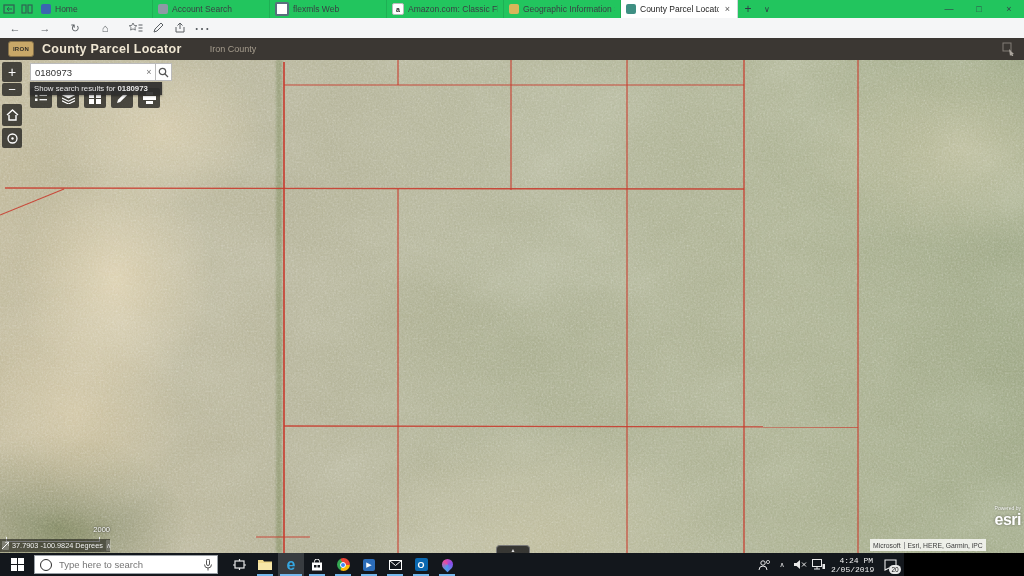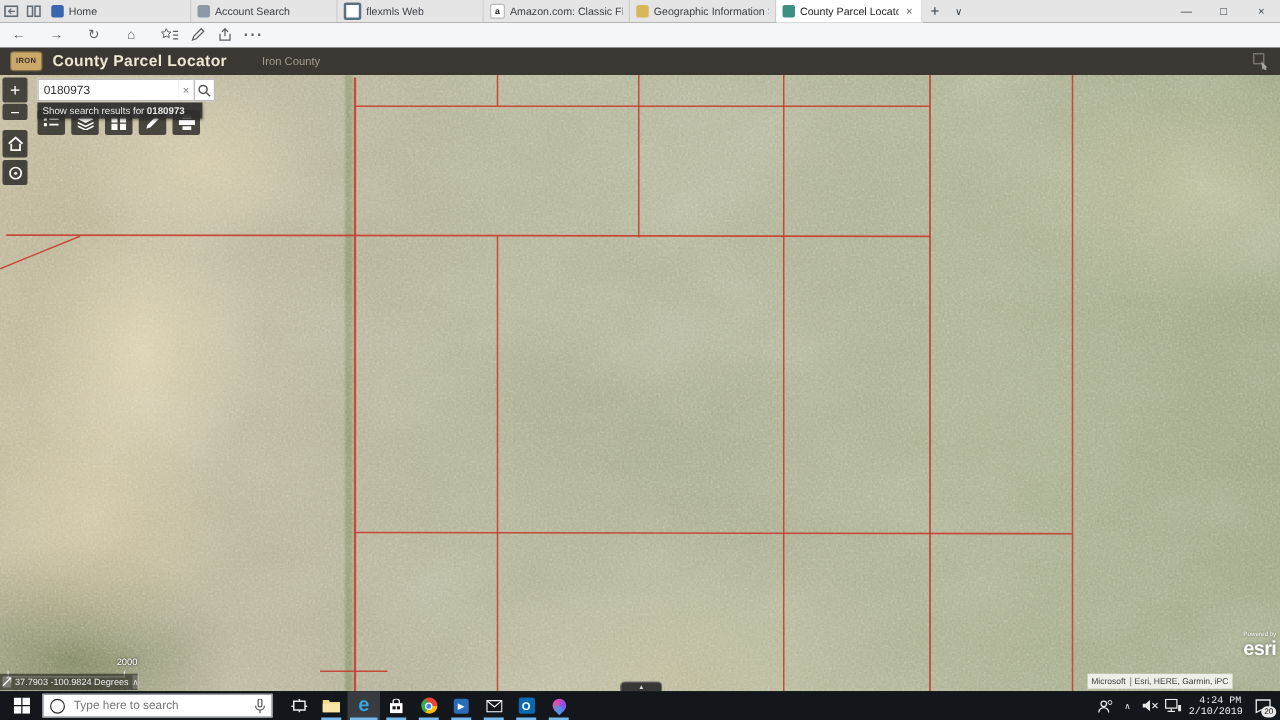--- a/index.html
+++ b/index.html
@@ -1,20 +1,20 @@
 <!DOCTYPE html>
 <html><head>
 <meta charset="utf-8">
 <style>
   html,body{margin:0;padding:0;background:#222;}
   .screen{position:relative;width:1024px;height:576px;overflow:hidden;
     font-family:"Liberation Sans",sans-serif;background:#000;-webkit-font-smoothing:antialiased;}
 
   
-  .tabbar{position:absolute;top:0;left:0;width:1024px;height:18px;background:#e5e5e5;
+  .tabbar{position:absolute;top:0;left:0;width:1024px;height:18px;background:#22c55e;
     display:flex;align-items:stretch;}
   .tab-lead{display:flex;align-items:center;padding:0 3px;gap:6px;}
   .lead-ic{width:12px;height:10px;opacity:.75;}
   .tab{width:106px;display:flex;align-items:center;gap:4px;padding:0 5px;font-size:8.5px;
     color:#3a3f44;border-right:1px solid rgba(0,0,0,.10);overflow:hidden;white-space:nowrap;}
   .tab.active{background:#fff;color:#1d1d1d;border-right:1px solid #cfd6da;}
   .tab .fav{flex:0 0 10px;height:10px;border-radius:2px;}
   .fav-home{background:#3a66b0;}
   .fav-account{background:#8d9aa5;}
   .fav-flexmls{background:#fff;border:2px solid #59707e;border-radius:50%;width:6px;height:6px;flex-basis:6px;}
@@ -116,21 +116,21 @@
 
   .attribution{position:absolute;left:870px;top:479px;height:12px;background:rgba(255,255,255,.78);
     display:flex;align-items:center;font-size:6.8px;color:#3c3c3c;padding:0 3px;white-space:nowrap;}
   .attribution .ms{padding-right:3px;border-right:1px solid #999;margin-right:3px;}
   .esri{position:absolute;left:985px;top:445px;color:#fff;text-align:right;width:36px;}
   .esri .pb{font-size:5px;display:block;opacity:.9;text-shadow:0 0 2px rgba(0,0,0,.6);}
   .esri .lg{font-size:16px;font-weight:bold;letter-spacing:-.5px;line-height:14px;
     text-shadow:0 0 3px rgba(0,0,0,.45);}
 
   
-  .taskbar{position:absolute;left:0;top:553px;width:1024px;height:23px;background:#13171c;
+  .taskbar{position:absolute;left:0;top:553px;width:904px;height:23px;background:#13171c;
     display:flex;align-items:center;}
   .startbtn{width:34px;height:23px;display:flex;align-items:center;justify-content:center;}
   .tb-search{width:184px;height:19px;background:#fff;border:1px solid #9aa0a6;display:flex;
     align-items:center;padding:0 5px;gap:5px;box-sizing:border-box;}
   .cortana-ring{width:10px;height:10px;border:1.5px solid #2b2b2b;border-radius:50%;flex:0 0 10px;}
   .tb-search input{border:none;outline:none;flex:1;font-size:9.5px;color:#444;
     font-family:"Liberation Sans",sans-serif;background:transparent;}
   .taskview{width:26px;height:23px;display:flex;align-items:center;justify-content:center;margin-left:8px;}
   .apptile{position:relative;width:26px;height:23px;display:flex;align-items:center;justify-content:center;}
   .apptile.open:after{content:"";position:absolute;left:5px;right:5px;bottom:0;height:2px;background:#76b9ed;}
@@ -450,21 +450,21 @@
       </span>
       <span class="trayic">
         <svg width="13" height="11" viewBox="0 0 13 11">
             <rect x="0.5" y="0.5" width="9" height="7" fill="none" stroke="#e8e8e8" stroke-width="1"></rect>
         <path d="M5 8v2M2 10h6" stroke="#e8e8e8" stroke-width="1"></path>
             <rect x="10.5" y="5" width="2.5" height="5" fill="#e8e8e8"></rect>
           </svg>
       </span>
       <span class="clock">
         <span>4:24 PM</span><br>
-        <span>2/10/2019</span>
+        <span>2/05/2019</span>
       </span>
       <span class="action">
         <svg width="13" height="12" viewBox="0 0 13 12">
           <path d="M1 1h11v8H5L1 11z" fill="none" stroke="#e8e8e8" stroke-width="1.1"></path>
         </svg>
         <span class="badge">20</span>
       </span>
     </div>
   </div>
 

